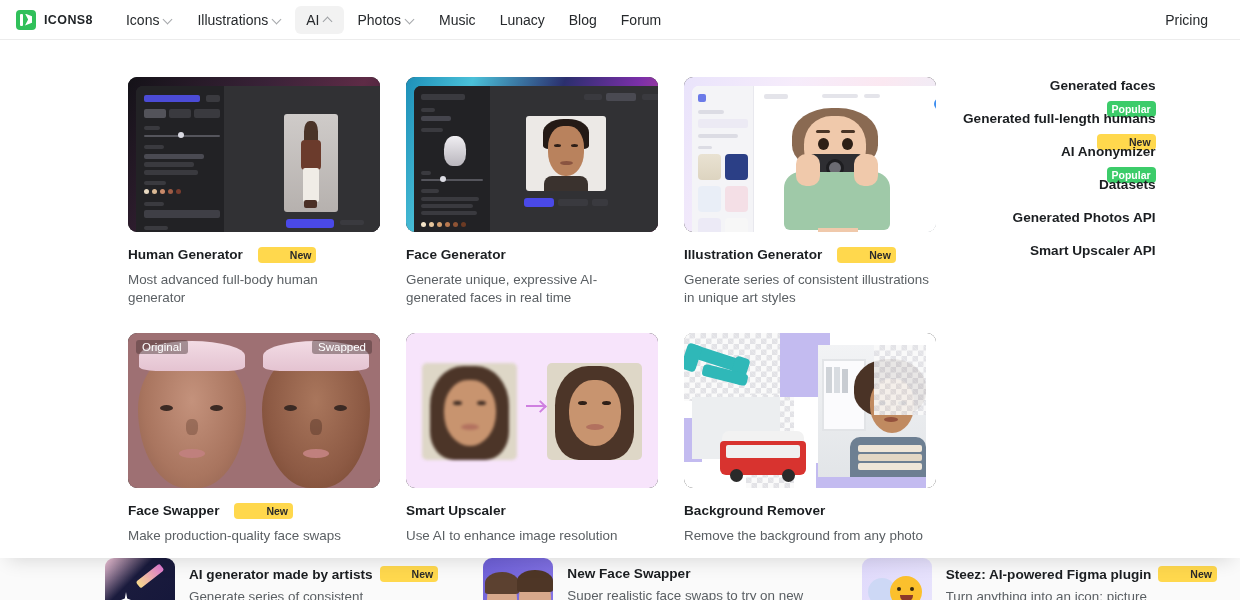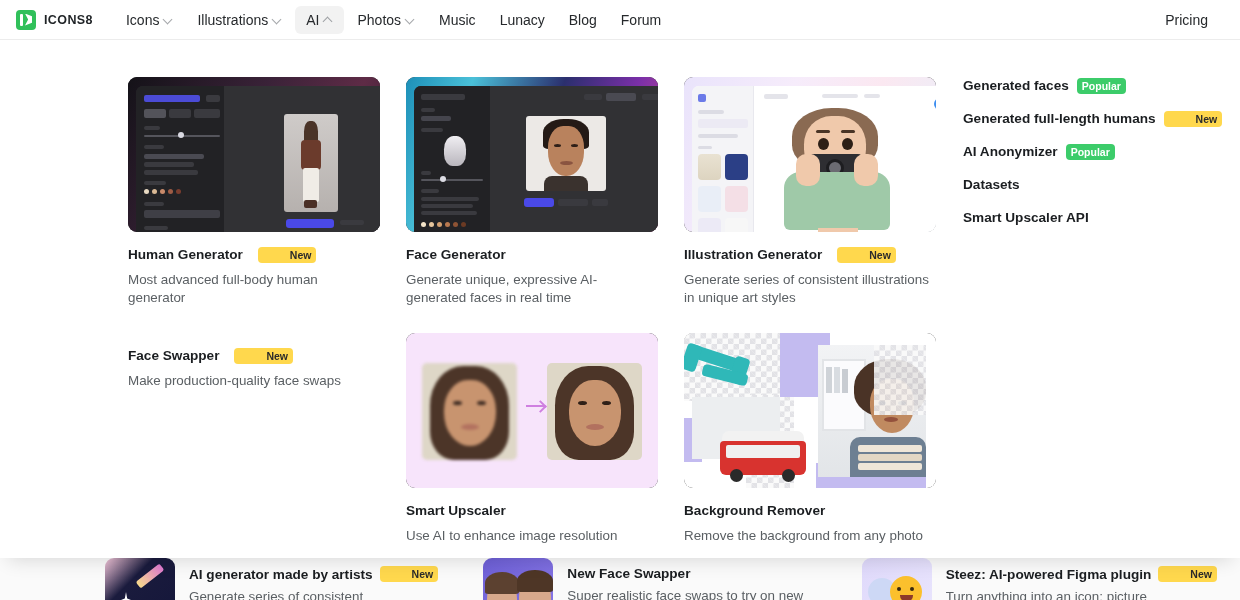--- a/index.html
+++ b/index.html
@@ -81,22 +81,22 @@
   .badge {
     font-size: 10.5px; font-weight: 700; border-radius: 4px;
     padding: 2px 5px 2px 5px; line-height: 12px; display: inline-block;
   }
   .badge.new { background: #ffd84d; color: #2b2b2b; padding-left: 32px; }
   .badge.popular { background: #3ccc6a; color: #ffffff; }
 
   
   .links { margin-left: 25px; padding-top: 1px; }
   .link-row {
-    display: flex; align-items: flex-start; gap: 8px;
-    height: 33px; cursor: pointer;
+    display: flex; align-items: flex-end; gap: 8px;
+    height: 33px; cursor: pointer; flex-direction: column;
   }
   .link-label { font-size: 13.6px; font-weight: 700; color: #1b1e21; white-space: nowrap; }
 
   
   .app-shell { position: absolute; inset: 0; }
   .grad-1 { background: linear-gradient(120deg,#141218 0%,#3a2238 42%,#5e2b46 70%,#2a1a2b 100%); }
   .grad-2 { background: linear-gradient(110deg,#1d8fb8 0%,#4ac0d8 22%,#2b2f6e 52%,#7a2fa8 76%,#d14b8f 100%); }
   .grad-3 { background: linear-gradient(115deg,#e9e3fb 0%,#f6ecfb 35%,#fbe8f1 62%,#e6f0fb 100%); }
   .win {
     position: absolute; left: 8px; top: 9px; right: -26px; bottom: -6px;
@@ -381,20 +381,40 @@
             </div>
           </div>
           <div class="card-title">
             <span>Illustration Generator</span>
             <span class="badge new">New</span>
           </div>
           <div class="card-desc">Generate series of consistent illustrations in unique art styles</div>
         </div>
 
         <div class="card">
+          <div class="thumb">
+            <div class="fs">
+              <div class="fs-face fs-skin-a" style="left:10px;">
+                <div class="eye" style="left:22px;top:58px;"></div>
+                <div class="eye" style="left:72px;top:58px;"></div>
+                <div class="mouth" style="left:41px;top:102px;"></div>
+                <div style="position:absolute;left:48px;top:72px;width:12px;height:16px;border-radius:40%;background:rgba(90,55,40,.35);"></div>
+              </div>
+              <div class="fs-band" style="left:11px;"></div>
+              <div class="fs-face fs-skin-b" style="right:10px;">
+                <div class="eye" style="left:22px;top:58px;"></div>
+                <div class="eye" style="left:72px;top:58px;"></div>
+                <div class="mouth" style="left:41px;top:102px;"></div>
+                <div style="position:absolute;left:48px;top:72px;width:12px;height:16px;border-radius:40%;background:rgba(60,35,25,.35);"></div>
+              </div>
+              <div class="fs-band" style="right:11px;"></div>
+              <div class="fs-tag" style="left:8px;">Original</div>
+              <div class="fs-tag" style="right:8px;">Swapped</div>
+            </div>
+          </div>
           <div class="card-title">
             <span>Face Swapper</span>
             <span class="badge new">New</span>
           </div>
           <div class="card-desc">Make production-quality face swaps</div>
         </div>
 
         <div class="card">
           <div class="thumb">
             <div class="su">
@@ -476,20 +496,23 @@
           <span class="badge new">New</span>
         </div>
         <div class="link-row">
           <span class="link-label">AI Anonymizer</span>
           <span class="badge popular">Popular</span>
         </div>
         <div class="link-row">
           <span class="link-label">Datasets</span>
         </div>
         <div class="link-row">
+          <span class="link-label">Generated Photos API</span>
+        </div>
+        <div class="link-row">
           <span class="link-label">Smart Upscaler API</span>
         </div>
       </div>
 
     </div>
   </div>
 
   <div class="bottom-strip">
     <div class="strip-inner">
 

